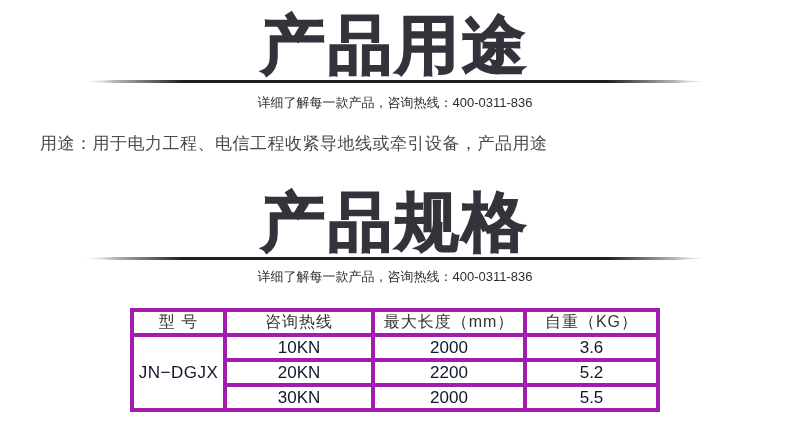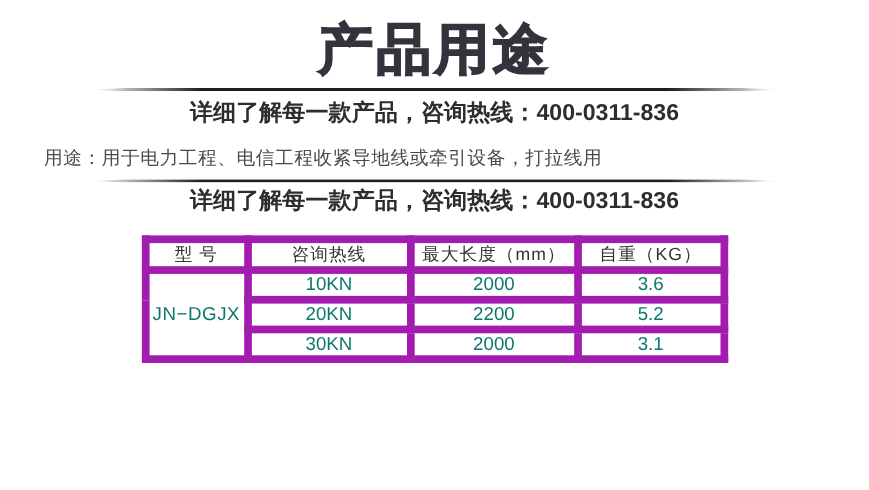--- a/index.html
+++ b/index.html
@@ -11,92 +11,92 @@
     overflow: hidden;
   }
   .page {
     width: 790px;
     height: 445px;
     padding-top: 18px;
     background: #ffffff;
   }
   .big-title {
     text-align: center;
-    font-size: 50px;
+    font-size: 64px;
     line-height: 54px;
     font-weight: 900;
     letter-spacing: 3px;
     color: #33333c;
     -webkit-text-stroke: 1.5px #33333c;
   }
   .divider {
     width: 624px;
     height: 3px;
     margin: 8px auto 0 auto;
     background: linear-gradient(90deg,
       rgba(30,30,30,0) 0%, #1e1e1e 16%, #1e1e1e 84%, rgba(30,30,30,0) 100%);
     clip-path: polygon(0 50%, 5% 0, 95% 0, 100% 50%, 95% 100%, 5% 100%);
   }
   .subtitle {
     margin-top: 9px;
     text-align: center;
-    font-size: 21px;
+    font-size: 13px;
     line-height: 22px;
     color: #2d2d2d;
-    font-weight: bold;
   }
   .subtitle-2 { margin-top: 6px; }
   .usage-line {
     margin: 19px 0 0 40px;
     font-size: 17px;
     line-height: 22px;
     color: #4a4a4a;
     letter-spacing: 0.5px;
   }
   .title-2 { margin-top: 40px; }
   .spec-table {
     border-collapse: collapse;
     table-layout: fixed;
     width: 526px;
     margin: 20px auto 0 auto;
     border: 2px solid #3b3b3b;
   }
   .spec-table th, .spec-table td {
-    border: 7px solid #a21caf;
+    border: 4px solid #a21caf;
     text-align: center;
     vertical-align: middle;
     padding: 0;
   }
   .spec-table th {
     height: 23px;
     font-size: 16px;
     font-weight: normal;
     color: #333333;
     letter-spacing: 1px;
   }
   .spec-table td {
     height: 25px;
     font-size: 17px;
-    color: #0f766e;
+    color: #0f172a;
   }
   .model-cell { font-size: 18px; letter-spacing: 0.5px; }
 </style>
 </head>
 <body>
 
 <div class="page">
 
   <section>
     <h1 class="big-title">产品用途</h1>
     <div class="divider"></div>
     <p class="subtitle">详细了解每一款产品，咨询热线：400-0311-836</p>
-    <p class="usage-line">用途：用于电力工程、电信工程收紧导地线或牵引设备，打拉线用</p>
+    <p class="usage-line">用途：用于电力工程、电信工程收紧导地线或牵引设备，产品用途</p>
   </section>
 
   <section>
+    <h1 class="big-title title-2">产品规格</h1>
     <div class="divider"></div>
     <p class="subtitle subtitle-2">详细了解每一款产品，咨询热线：400-0311-836</p>
 
     <table class="spec-table">
       <colgroup>
         <col style="width:93px">
         <col style="width:148px">
         <col style="width:152px">
         <col style="width:133px">
       </colgroup>
@@ -116,19 +116,19 @@
           <td>3.6</td>
         </tr>
         <tr>
           <td>20KN</td>
           <td>2200</td>
           <td>5.2</td>
         </tr>
         <tr>
           <td>30KN</td>
           <td>2000</td>
-          <td>3.1</td>
+          <td>5.5</td>
         </tr>
       </tbody>
     </table>
   </section>
 
 </div>
 
 </body></html>

